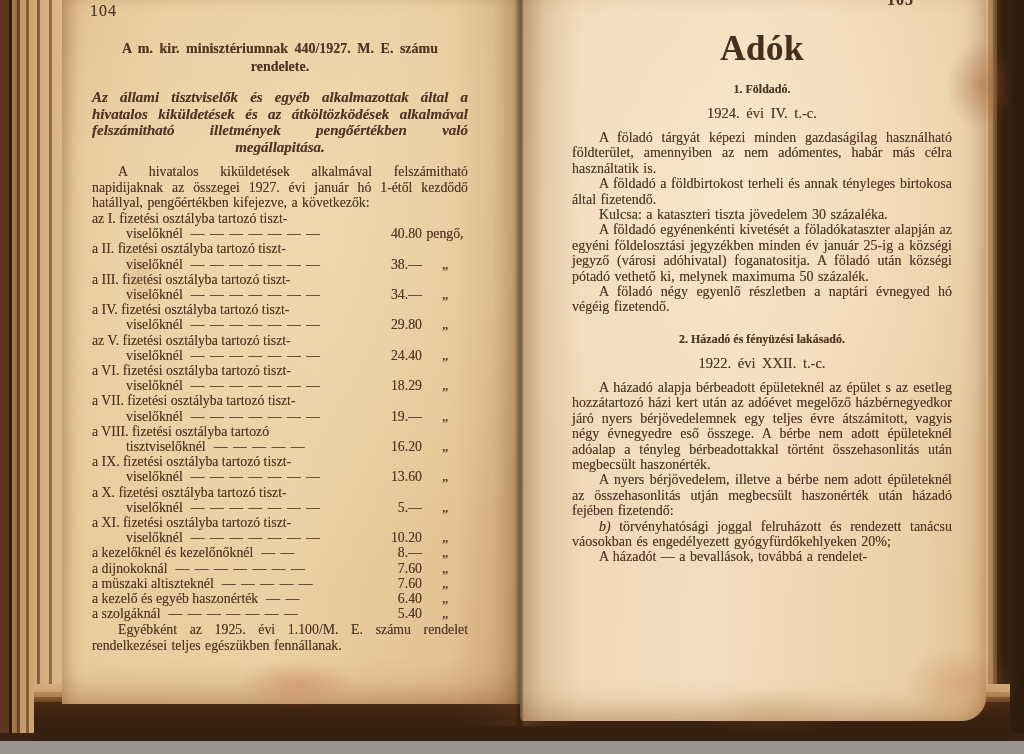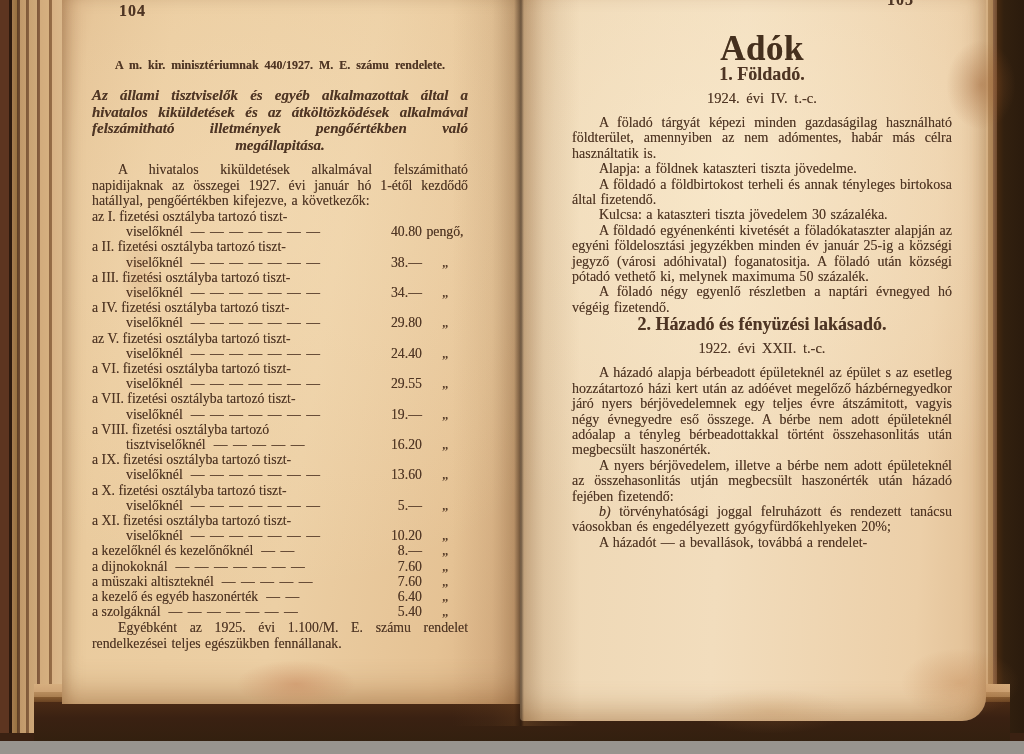--- a/index.html
+++ b/index.html
@@ -56,38 +56,38 @@
       rgba(130,88,48,.38) 72px, rgba(150,105,60,.16) 92px, rgba(150,105,60,0) 128px);
   }
   .stain{position:absolute;pointer-events:none;z-index:6;}
   .s1{left:236px;top:660px;width:120px;height:48px;background:radial-gradient(ellipse at center,rgba(188,105,62,.34) 0%,rgba(188,105,62,0) 70%);}
   .s2{left:946px;top:40px;width:70px;height:90px;background:radial-gradient(ellipse at center,rgba(150,88,42,.42) 0%,rgba(150,88,42,0) 70%);}
   .s3{left:900px;top:648px;width:120px;height:70px;background:radial-gradient(ellipse at center,rgba(180,112,58,.30) 0%,rgba(180,112,58,0) 70%);}
   .s4{left:690px;top:688px;width:160px;height:46px;background:radial-gradient(ellipse at center,rgba(190,130,70,.18) 0%,rgba(190,130,70,0) 70%);}
   .s5{left:120px;top:230px;width:40px;height:90px;background:radial-gradient(ellipse at center,rgba(170,100,55,.14) 0%,rgba(170,100,55,0) 70%);}
   
   .ink{color:#4e3524;}
-  .pl-num{position:absolute;left:28px;top:2px;font-size:16px;font-weight:bold;letter-spacing:1px;margin-left:29px;}
+  .pl-num{position:absolute;left:28px;top:2px;font-size:16px;font-weight:normal;letter-spacing:1px;}
   .pr-num{position:absolute;right:72px;top:-9px;font-size:16px;font-weight:bold;letter-spacing:1px;}
   .pl-text{position:absolute;left:30px;top:0;width:376px;font-size:13.8px;line-height:15.2px;}
   .pr-text{position:absolute;left:52px;top:0;width:380px;font-size:14px;line-height:15.4px;}
-  .decree-title{margin-top:56px;text-align:center;font-weight:bold;font-size:12px;line-height:18px;word-spacing:3px;}
+  .decree-title{margin-top:40px;text-align:center;font-weight:bold;font-size:14px;line-height:18px;word-spacing:3px;}
   .decree-sub{margin-top:13px;font-style:italic;font-weight:bold;font-size:15px;line-height:16.6px;
     text-align:justify;text-align-last:center;word-spacing:2px;}
   .intro{margin-top:9px;text-align:justify;text-indent:26px;word-spacing:1px;}
   .rates{margin-top:1px;}
   .r-line1{white-space:nowrap;}
   .r-row{display:flex;white-space:nowrap;}
   .r-ind{padding-left:34px;}
   .r-dash{flex:1;overflow:hidden;padding-left:8px;letter-spacing:1px;}
   .r-amt{width:50px;text-align:right;flex:none;}
   .r-unit{width:46px;text-align:center;flex:none;}
   .closing{margin-top:1px;text-align:justify;text-indent:26px;word-spacing:1px;}
   .chapter-title{margin-top:32px;text-align:center;font-weight:bold;font-size:35px;line-height:33px;letter-spacing:.5px;color:#45301e;}
-  .sec-head{text-align:center;font-weight:bold;font-size:18px;line-height:19px;}
+  .sec-head{margin-top:15px;text-align:center;font-weight:bold;font-size:12px;line-height:19px;}
   .sec-law{margin-top:6px;text-align:center;font-size:14.5px;line-height:17px;word-spacing:3px;}
   .para{margin:0;margin-top:0;text-align:justify;text-indent:27px;word-spacing:1px;}
   .para.first{margin-top:8px;}
   .para.lead-italic::first-letter{font-style:italic;}
   .soft{text-shadow:0 0 .5px rgba(86,56,32,.55);}
 </style>
 </head>
 <body>
 
 <div class="book">
@@ -134,21 +134,21 @@
           <div class="r-row r-ind">
             <span class="r-label">viselőknél</span>
             <span class="r-dash">— — — — — — —</span>
             <span class="r-amt">24.40</span>
             <span class="r-unit">„</span>
           </div>
           <div class="r-line1">a VI. fizetési osztályba tartozó tiszt-</div>
           <div class="r-row r-ind">
             <span class="r-label">viselőknél</span>
             <span class="r-dash">— — — — — — —</span>
-            <span class="r-amt">29.55</span>
+            <span class="r-amt">18.29</span>
             <span class="r-unit">„</span>
           </div>
           <div class="r-line1">a VII. fizetési osztályba tartozó tiszt-</div>
           <div class="r-row r-ind">
             <span class="r-label">viselőknél</span>
             <span class="r-dash">— — — — — — —</span>
             <span class="r-amt">19.—</span>
             <span class="r-unit">„</span>
           </div>
           <div class="r-line1">a VIII. fizetési osztályba tartozó</div>
@@ -215,21 +215,20 @@
   </div>
 
   <div class="page page-right">
     <div class="pr-num ink soft">105</div>
     <div class="pr-text ink soft">
       <div class="chapter-title">Adók</div>
       <div>
           <div class="sec-head">1. Földadó.</div>
           <div class="sec-law">1924. évi IV. t.-c.</div>
           <p class="para first">A föladó tárgyát képezi minden gazdaságilag használható földterület, amennyiben az nem adómentes, habár más célra használtatik is.</p>
-          <p class="para">Alapja: a földnek kataszteri tiszta jövedelme.</p>
           <p class="para">A földadó a földbirtokost terheli és annak tényleges birtokosa által fizetendő.</p>
           <p class="para">Kulcsa: a kataszteri tiszta jövedelem 30 százaléka.</p>
           <p class="para">A földadó egyénenkénti kivetését a föladókataszter alapján az egyéni földelosztási jegyzékben minden év január 25-ig a községi jegyző (városi adóhivatal) foganatositja. A föladó után községi pótadó vethető ki, melynek maximuma 50 százalék.</p>
           <p class="para">A föladó négy egyenlő részletben a naptári évnegyed hó végéig fizetendő.</p>
           <div class="sec-head">2. Házadó és fényüzési lakásadó.</div>
           <div class="sec-law">1922. évi XXII. t.-c.</div>
           <p class="para first">A házadó alapja bérbeadott épületeknél az épület s az esetleg hozzátartozó házi kert után az adóévet megelőző házbérnegyedkor járó nyers bérjövedelemnek egy teljes évre átszámitott, vagyis négy évnegyedre eső összege. A bérbe nem adott épületeknél adóalap a tényleg bérbeadottakkal történt összehasonlitás után megbecsült haszonérték.</p>
           <p class="para">A nyers bérjövedelem, illetve a bérbe nem adott épületeknél az összehasonlitás utján megbecsült haszonérték után házadó fejében fizetendő:</p>
           <p class="para lead-italic">b) törvényhatósági joggal felruházott és rendezett tanácsu váosokban és engedélyezett gyógyfürdőkehlyeken 20%;</p>
           <p class="para">A házadót — a bevallások, továbbá a rendelet-</p>

